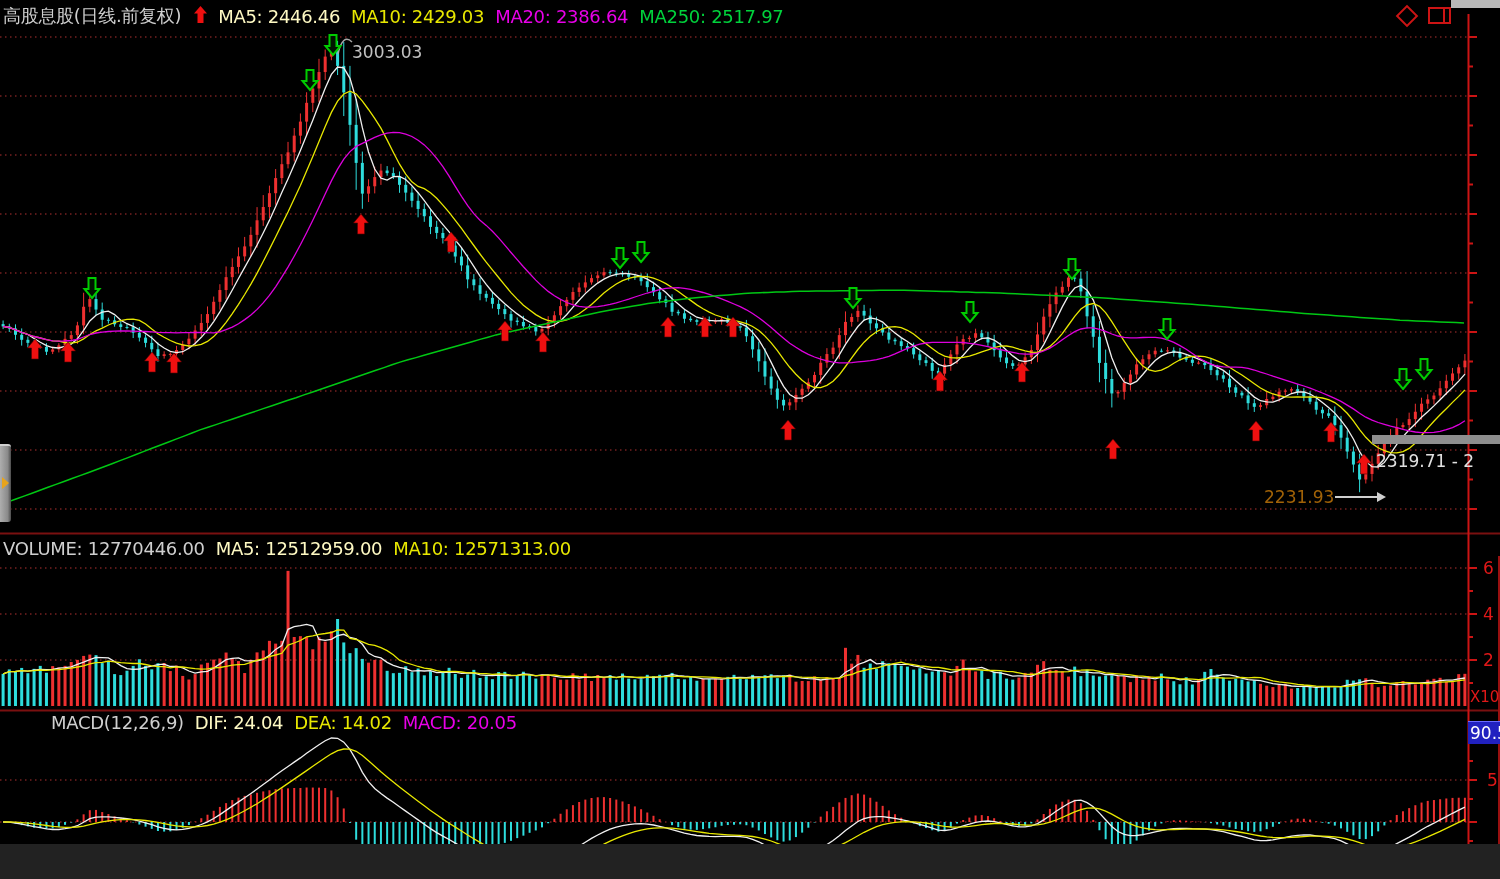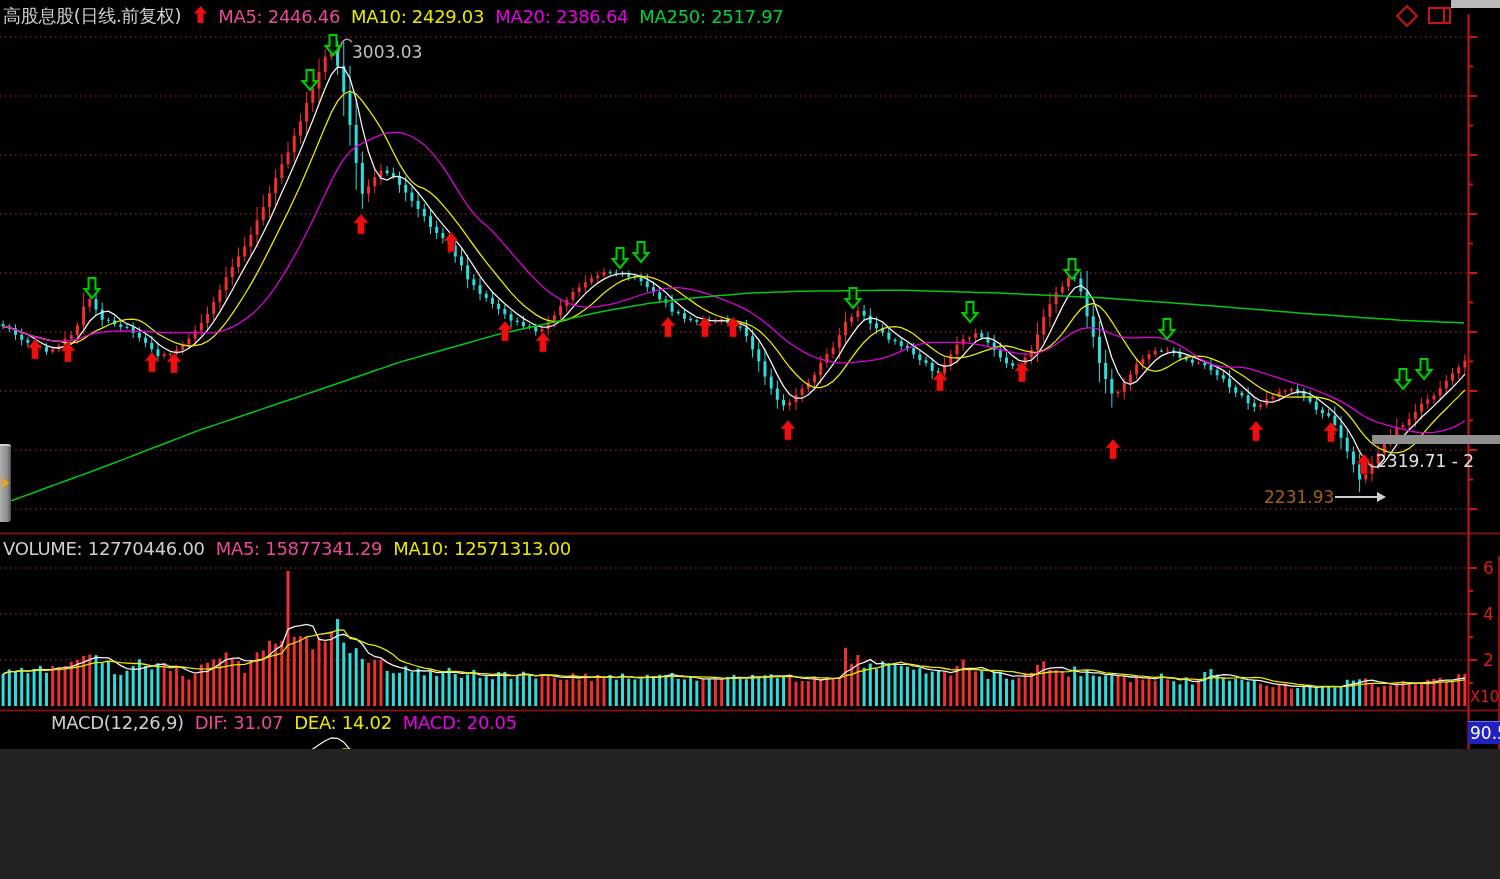--- a/index.html
+++ b/index.html
@@ -1,22 +1,22 @@
 <!DOCTYPE html>
 <html><head>
 <meta charset="utf-8">
 <style>
   html,body{margin:0;padding:0;background:#222;}
-  .screen{position:relative;width:1500px;height:749px;background:#000;overflow:hidden;
+  .screen{position:relative;width:1500px;height:844px;background:#000;overflow:hidden;
           font-family:"DejaVu Sans","Liberation Sans",sans-serif;text-align:center;}
   svg.chart{position:absolute;left:0;top:0;}
   .hdr{position:absolute;display:flex;align-items:center;white-space:nowrap;
        font-size:18px;letter-spacing:-0.3px;z-index:5;}
   .hdr span{margin-right:11px;}
-  .t-gray{color:#cfcfcf;} .t-white{color:#ec4899;} .t-yellow{color:#e8e800;}
+  .t-gray{color:#cfcfcf;} .t-white{color:#fef9c3;} .t-yellow{color:#e8e800;}
   .t-magenta{color:#e800e8;} .t-green{color:#00d23c;}
   .main-hdr{left:3px;top:4px;}
   .vol-hdr{left:3px;top:538px;text-decoration:underline;}
   .macd-hdr{left:3px;top:712px;margin-left:48px;}
   .hdr-arrow{margin:0 9px 0 2px;display:inline-block;}
   .anno{position:absolute;color:#c2c2c2;font-size:17px;z-index:6;white-space:nowrap;margin-top:8px;}
   .peak-label{left:352px;top:34px;}
   .range-tipbar{position:absolute;left:1372px;top:435px;width:128px;height:9px;background:#8e8e8e;z-index:6;}
   .range-tip{left:1376px;top:443px;color:#e0e0e0;}
   .low-label{left:1264px;top:479px;color:#a16207;display:flex;align-items:center;}
@@ -1110,27 +1110,27 @@
         </svg>
     </span>
     <span class="t-white">MA5: 2446.46</span>
     <span class="t-yellow">MA10: 2429.03</span>
     <span class="t-magenta">MA20: 2386.64</span>
     <span class="t-green">MA250: 2517.97</span>
   </div>
 
   <div class="hdr vol-hdr">
     <span class="t-gray">VOLUME: 12770446.00</span>
-    <span class="t-white">MA5: 15877341.29</span>
+    <span class="t-white">MA5: 12512959.00</span>
     <span class="t-yellow">MA10: 12571313.00</span>
   </div>
 
   <div class="hdr macd-hdr">
     <span class="t-gray">MACD(12,26,9)</span>
-    <span class="t-white">DIF: 31.07</span>
+    <span class="t-white">DIF: 24.04</span>
     <span class="t-yellow">DEA: 14.02</span>
     <span class="t-magenta">MACD: 20.05</span>
   </div>
 
   <div class="anno peak-label">3003.03</div>
   <div class="range-tipbar"></div>
   <div class="anno range-tip">2319.71 - 2</div>
   <div class="anno low-label">
     <span>2231.93</span>
     <svg width="52" height="12">

